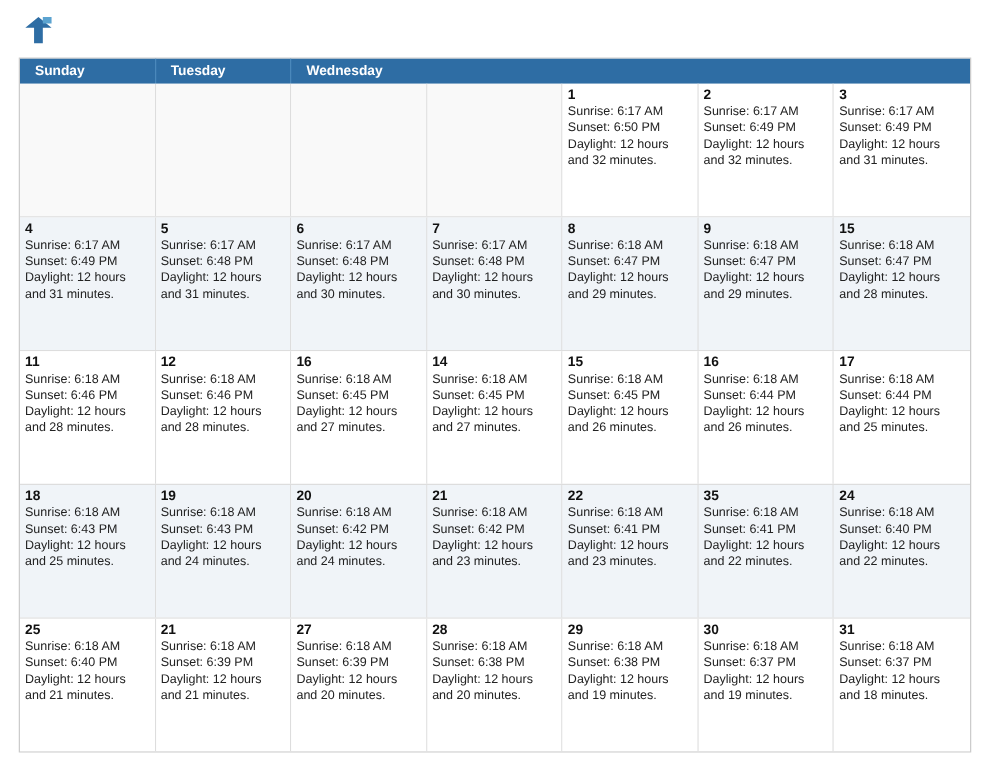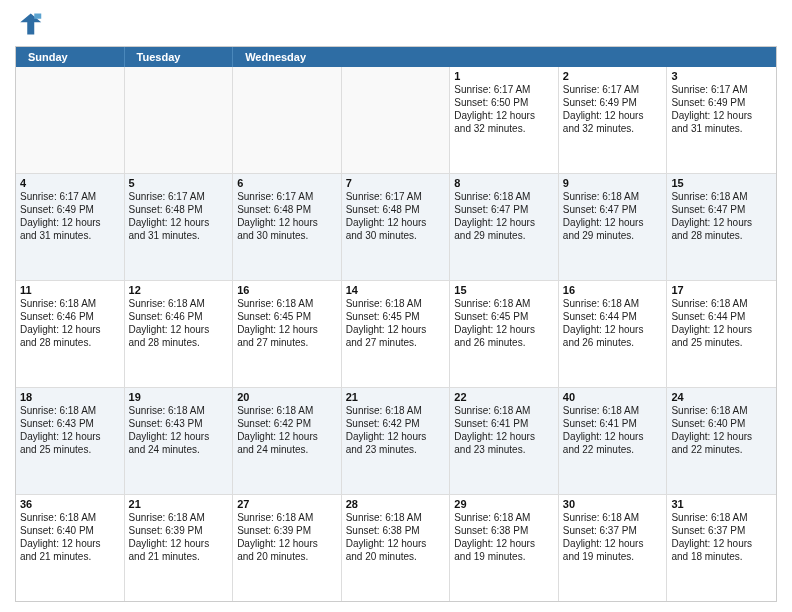--- a/index.html
+++ b/index.html
@@ -231,31 +231,31 @@
           </div>
           <div class="cal-cell alt-bg">
             <span class="day-num">21</span>
             <div class="cell-text">Sunrise: 6:18 AM<br>Sunset: 6:42 PM<br>Daylight: 12 hours<br>and 23 minutes.</div>
           </div>
           <div class="cal-cell alt-bg">
             <span class="day-num">22</span>
             <div class="cell-text">Sunrise: 6:18 AM<br>Sunset: 6:41 PM<br>Daylight: 12 hours<br>and 23 minutes.</div>
           </div>
           <div class="cal-cell alt-bg">
-            <span class="day-num">40</span>
+            <span class="day-num">35</span>
             <div class="cell-text">Sunrise: 6:18 AM<br>Sunset: 6:41 PM<br>Daylight: 12 hours<br>and 22 minutes.</div>
           </div>
           <div class="cal-cell alt-bg">
             <span class="day-num">24</span>
             <div class="cell-text">Sunrise: 6:18 AM<br>Sunset: 6:40 PM<br>Daylight: 12 hours<br>and 22 minutes.</div>
           </div>
         </div>
         <div class="cal-row">
           <div class="cal-cell">
-            <span class="day-num">36</span>
+            <span class="day-num">25</span>
             <div class="cell-text">Sunrise: 6:18 AM<br>Sunset: 6:40 PM<br>Daylight: 12 hours<br>and 21 minutes.</div>
           </div>
           <div class="cal-cell">
             <span class="day-num">21</span>
             <div class="cell-text">Sunrise: 6:18 AM<br>Sunset: 6:39 PM<br>Daylight: 12 hours<br>and 21 minutes.</div>
           </div>
           <div class="cal-cell">
             <span class="day-num">27</span>
             <div class="cell-text">Sunrise: 6:18 AM<br>Sunset: 6:39 PM<br>Daylight: 12 hours<br>and 20 minutes.</div>
           </div>

